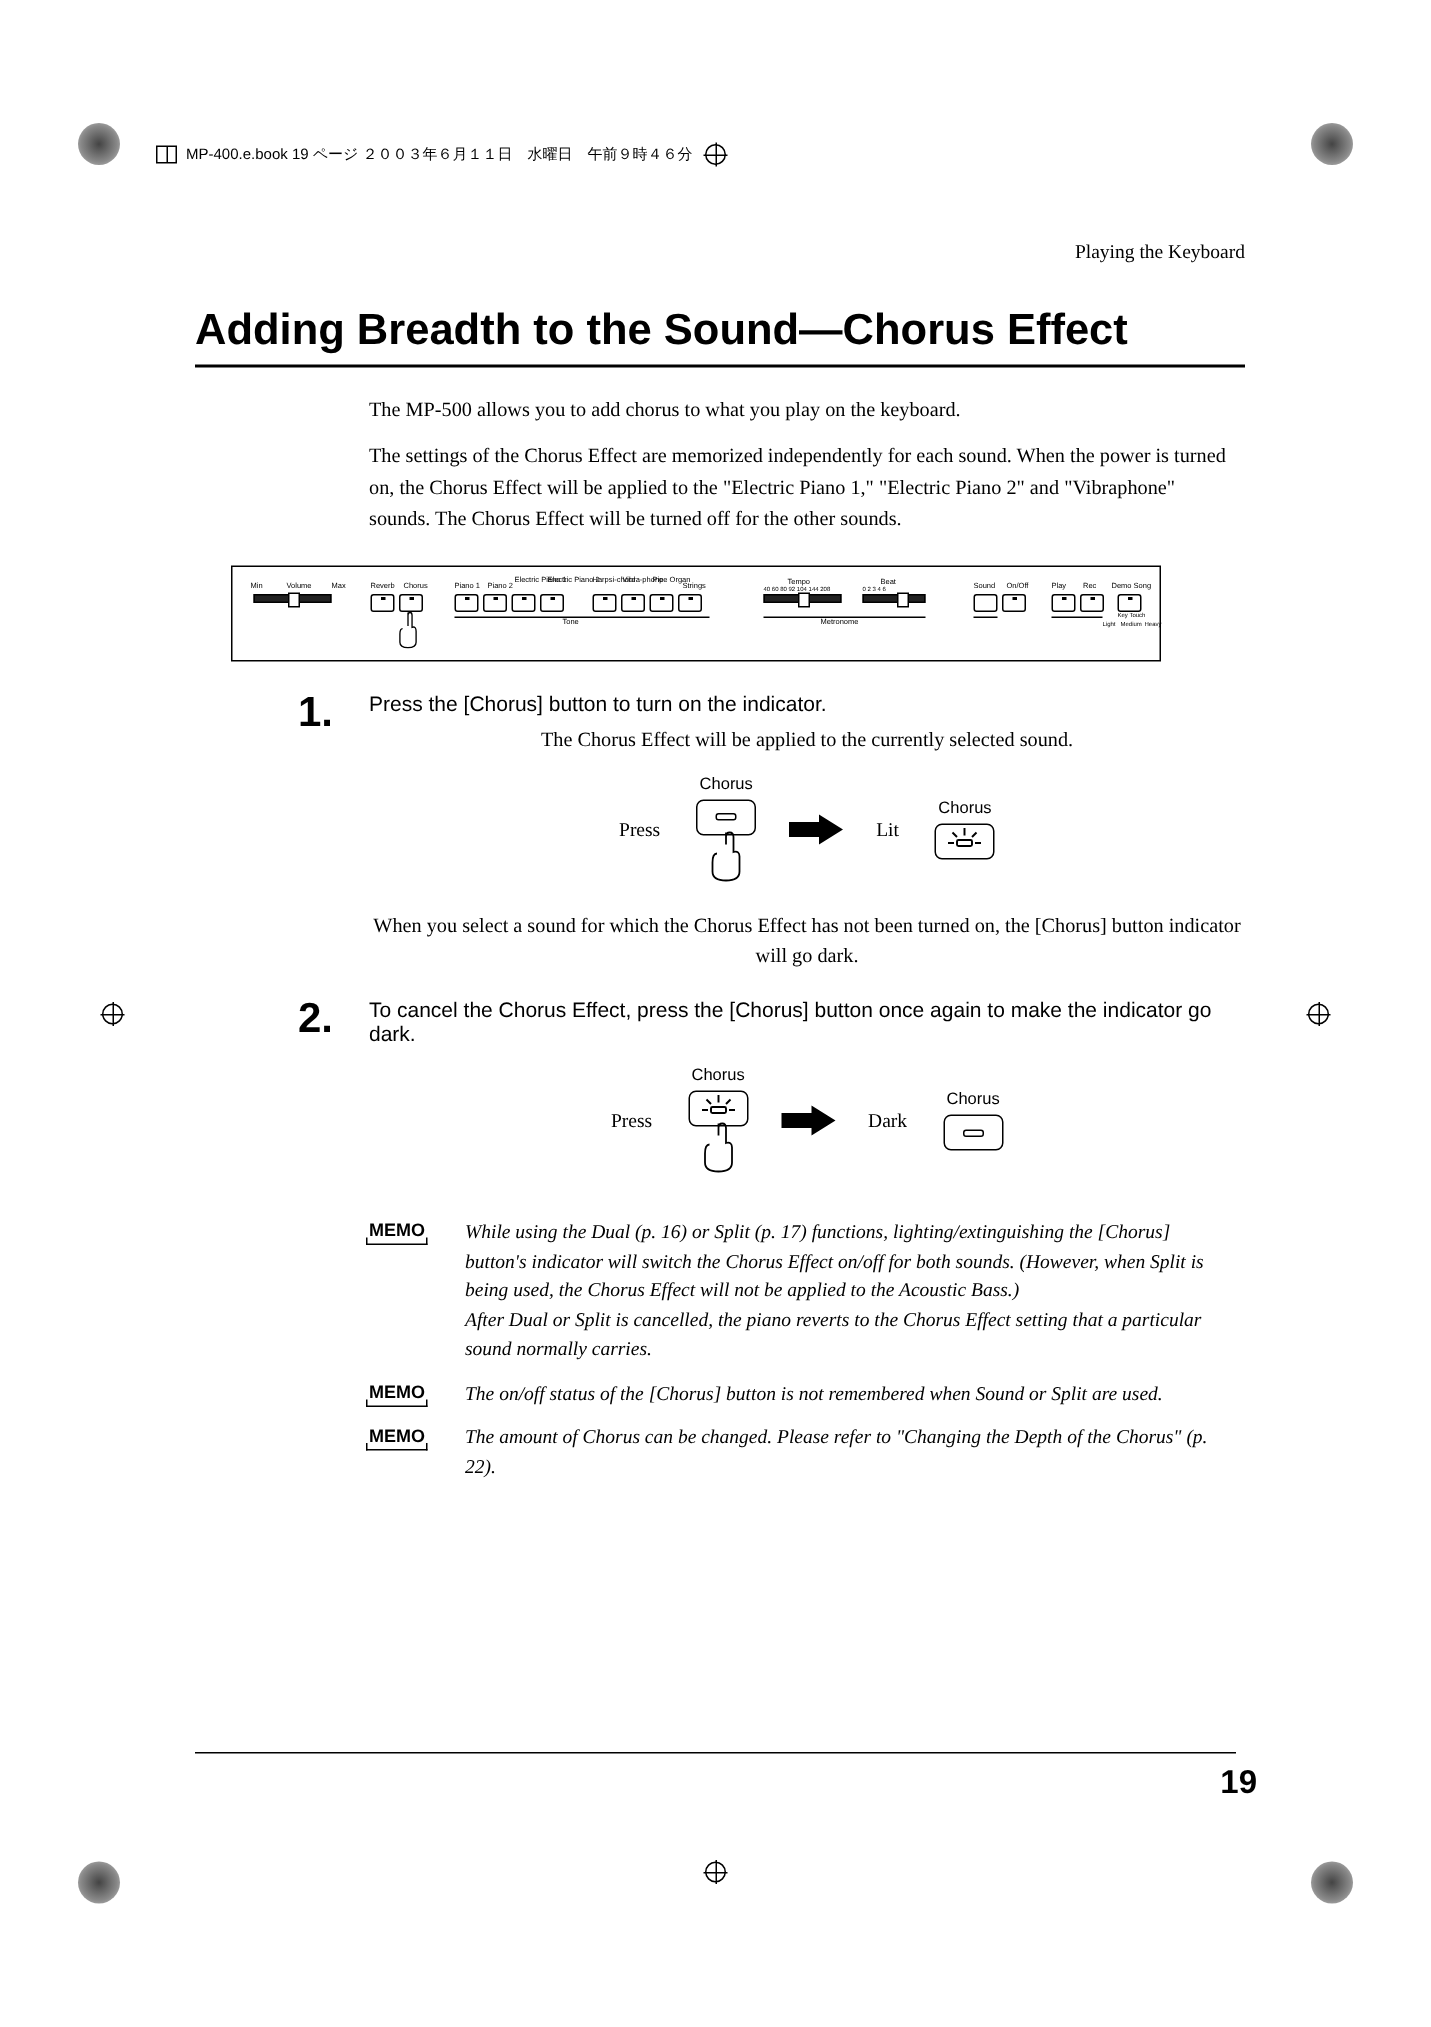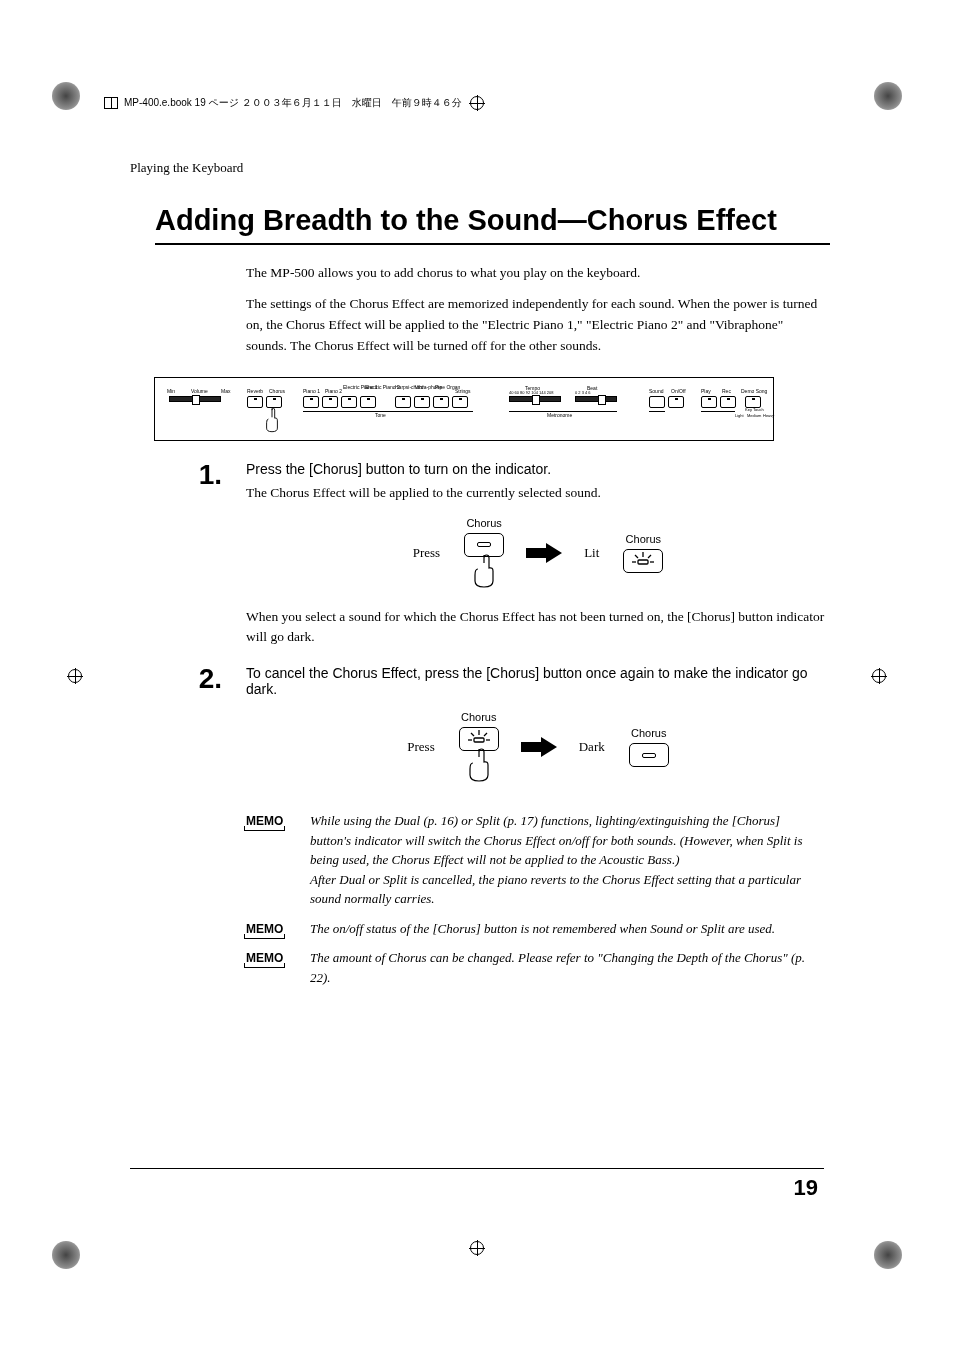--- a/index.html
+++ b/index.html
@@ -48,34 +48,33 @@
   }
 
   .page {
     position: absolute;
     top: 160px;
     left: 130px;
     width: 700px;
   }
 
   .running-head {
-    text-align: left;
+    text-align: right;
     font-size: 13px;
     font-family: 'Times New Roman', serif;
     margin-bottom: 28px;
   }
 
   .main-title {
     font-family: Futura, 'Arial Black', Helvetica, sans-serif;
     font-weight: 800;
     font-size: 29px;
     border-bottom: 2px solid #000;
     padding-bottom: 6px;
     margin-bottom: 18px;
-    margin-left: 25px;
   }
 
   .body-col {
     margin-left: 116px;
     width: 572px;
     font-family: 'Book Antiqua', Palatino, serif;
     font-size: 13.5px;
     line-height: 1.55;
   }
   .body-col p { margin-bottom: 10px; }
@@ -119,20 +118,21 @@
     font-family: Arial, Helvetica, sans-serif;
     font-weight: 400;
     font-size: 14px;
     margin-bottom: 6px;
   }
   .step-text {
     font-family: 'Book Antiqua', Palatino, serif;
     font-size: 13.5px;
     line-height: 1.5;
     margin-bottom: 10px;
+    text-align: center;
   }
 
   .inline-diagram {
     margin: 14px auto 18px;
     width: 300px;
     display: flex;
     align-items: center;
     justify-content: center;
     gap: 20px;
     font-family: 'Book Antiqua', Palatino, serif;
@@ -179,21 +179,21 @@
     flex: 1;
     font-family: 'Book Antiqua', Palatino, serif;
     font-style: italic;
     font-size: 13px;
     line-height: 1.5;
   }
 
   .page-num {
     position: absolute;
     top: 1175px;
-    right: 136px;
+    right: 116px;
     font-family: Futura,'Arial Black',Helvetica,sans-serif;
     font-weight: 800;
     font-size: 22px;
   }
   .page-num-line {
     position: absolute;
     top: 1168px;
     left: 130px; right: 130px;
     height: 0.7px; background:#000;
   }

